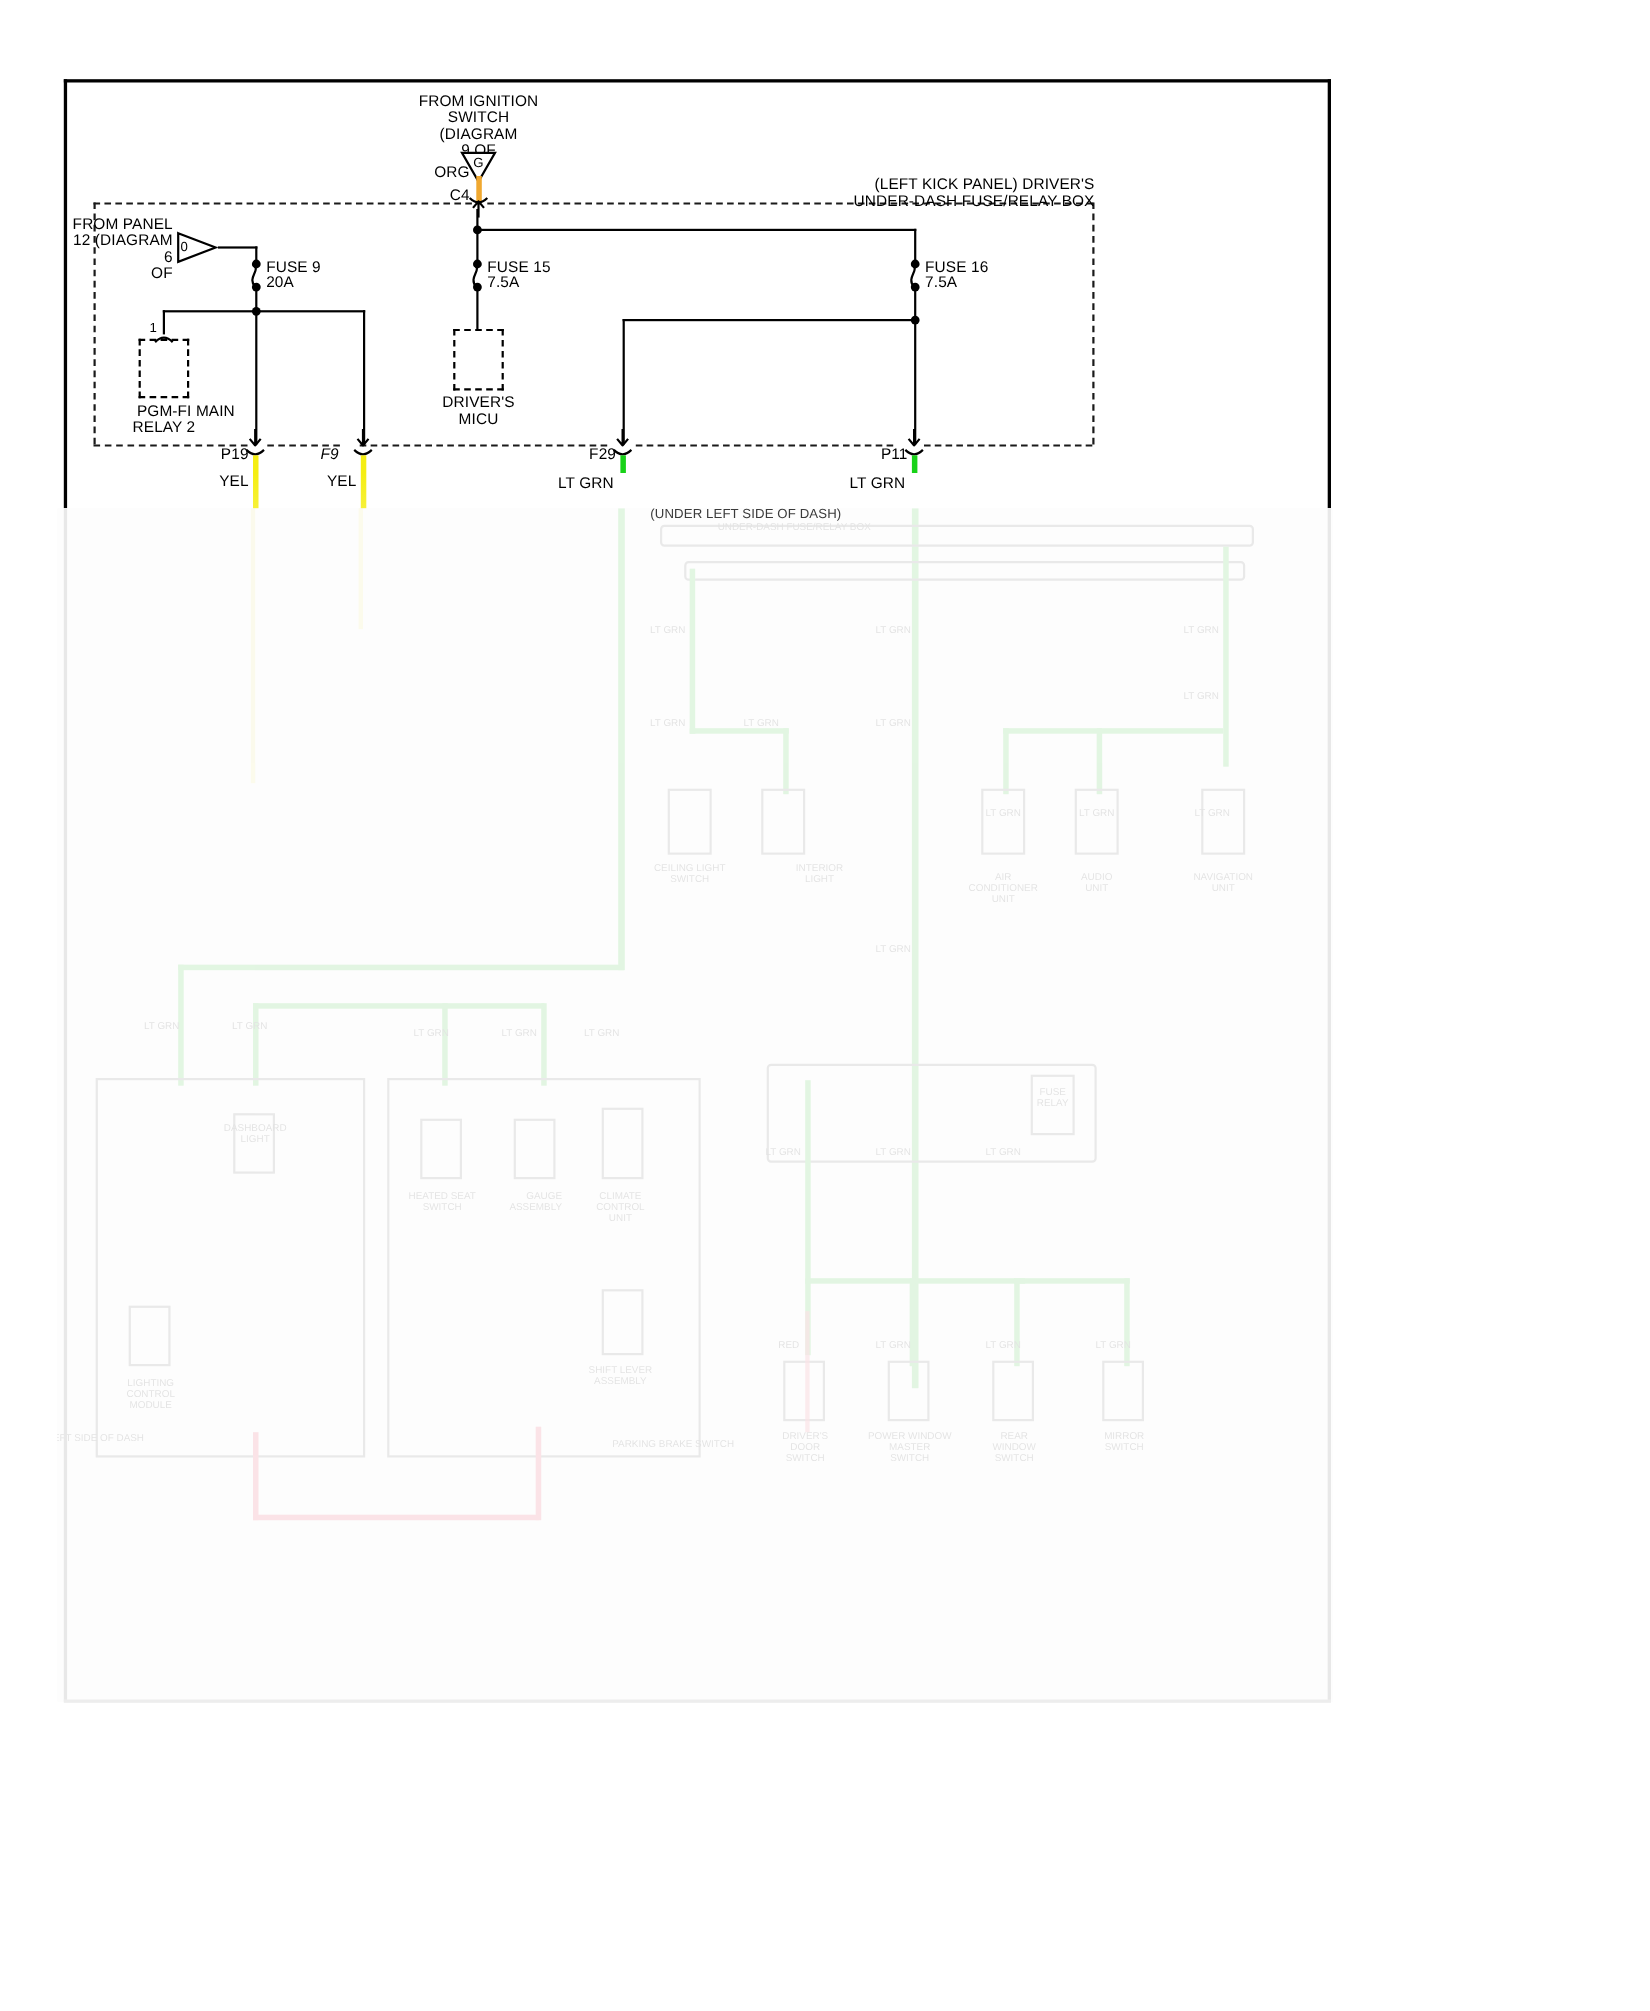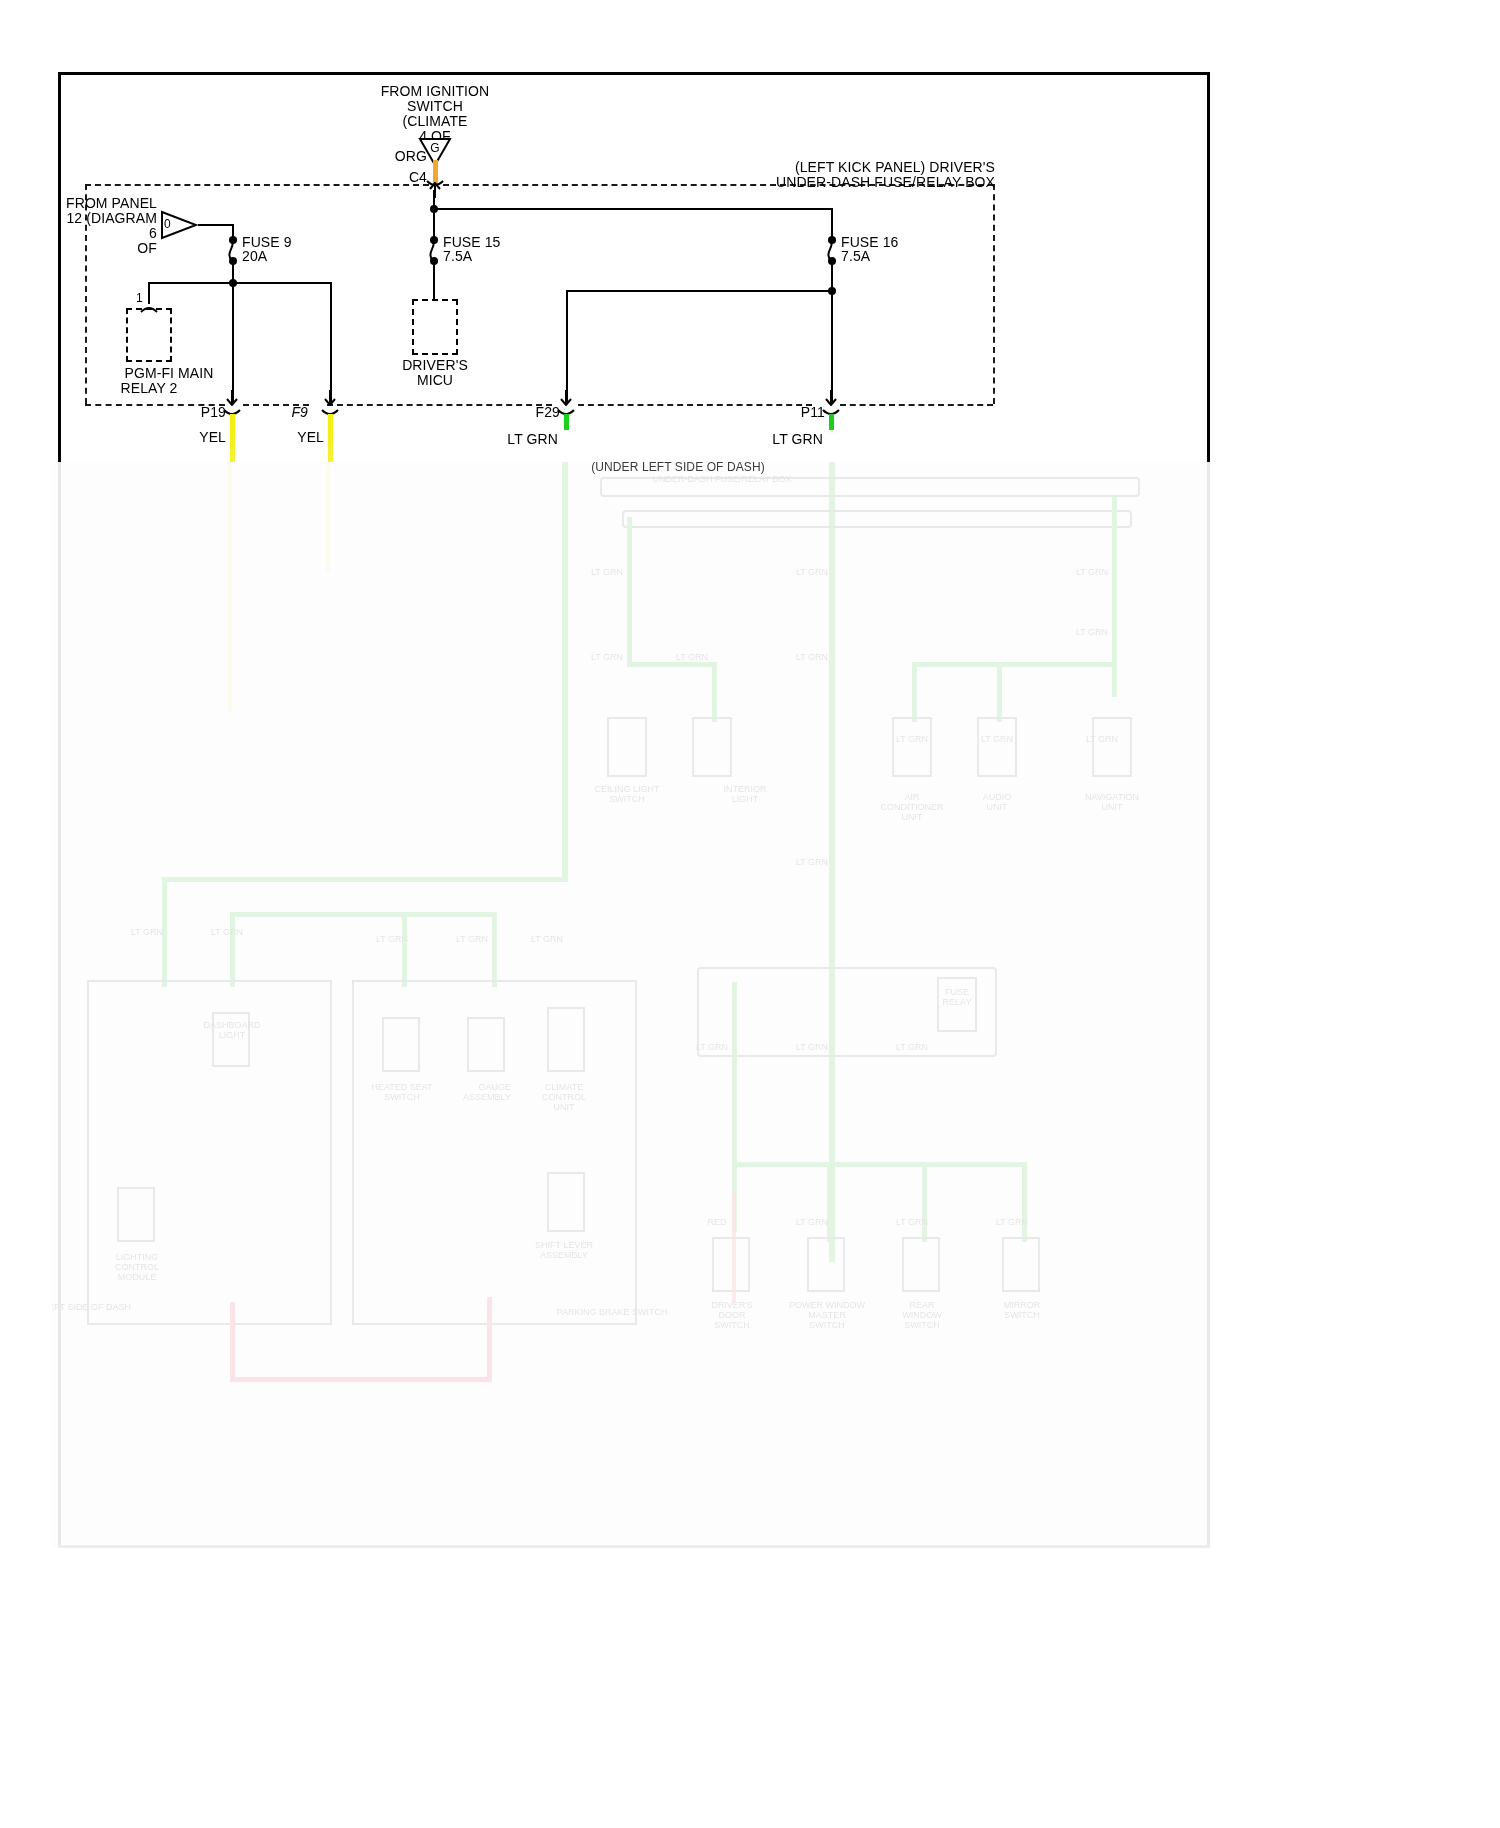--- a/index.html
+++ b/index.html
@@ -61,22 +61,22 @@
 <body>
 
 <div id="page">
 
   <div id="frame-top"></div>
   <div id="frame-left"></div>
   <div id="frame-right"></div>
 
   <div class="lbl ctr" style="left:435px;top:84px;">FROM IGNITION</div>
   <div class="lbl ctr" style="left:435px;top:99px;">SWITCH</div>
-  <div class="lbl ctr" style="left:435px;top:114px;">(CLIMATE</div>
-  <div class="lbl ctr" style="left:435px;top:129px;">4 OF</div>
+  <div class="lbl ctr" style="left:435px;top:114px;">(DIAGRAM</div>
+  <div class="lbl ctr" style="left:435px;top:129px;">9 OF</div>
 
   <div class="tri-d" style="left:435px;top:137px;">
     <svg width="34" height="30" viewBox="0 0 34 30">
       <polygon points="2,2 32,2 17,28" fill="#ffffff" stroke="#000" stroke-width="2"></polygon>
     </svg>
   </div>
   <div class="lbl ctr" style="left:435px;top:141px;font-size:12px;">G</div>
 
   <div class="colwire c-org" style="left:433px;top:160px;height:24px;"></div>
   <div class="lbl rgt" style="left:427px;top:149px;">ORG</div>

